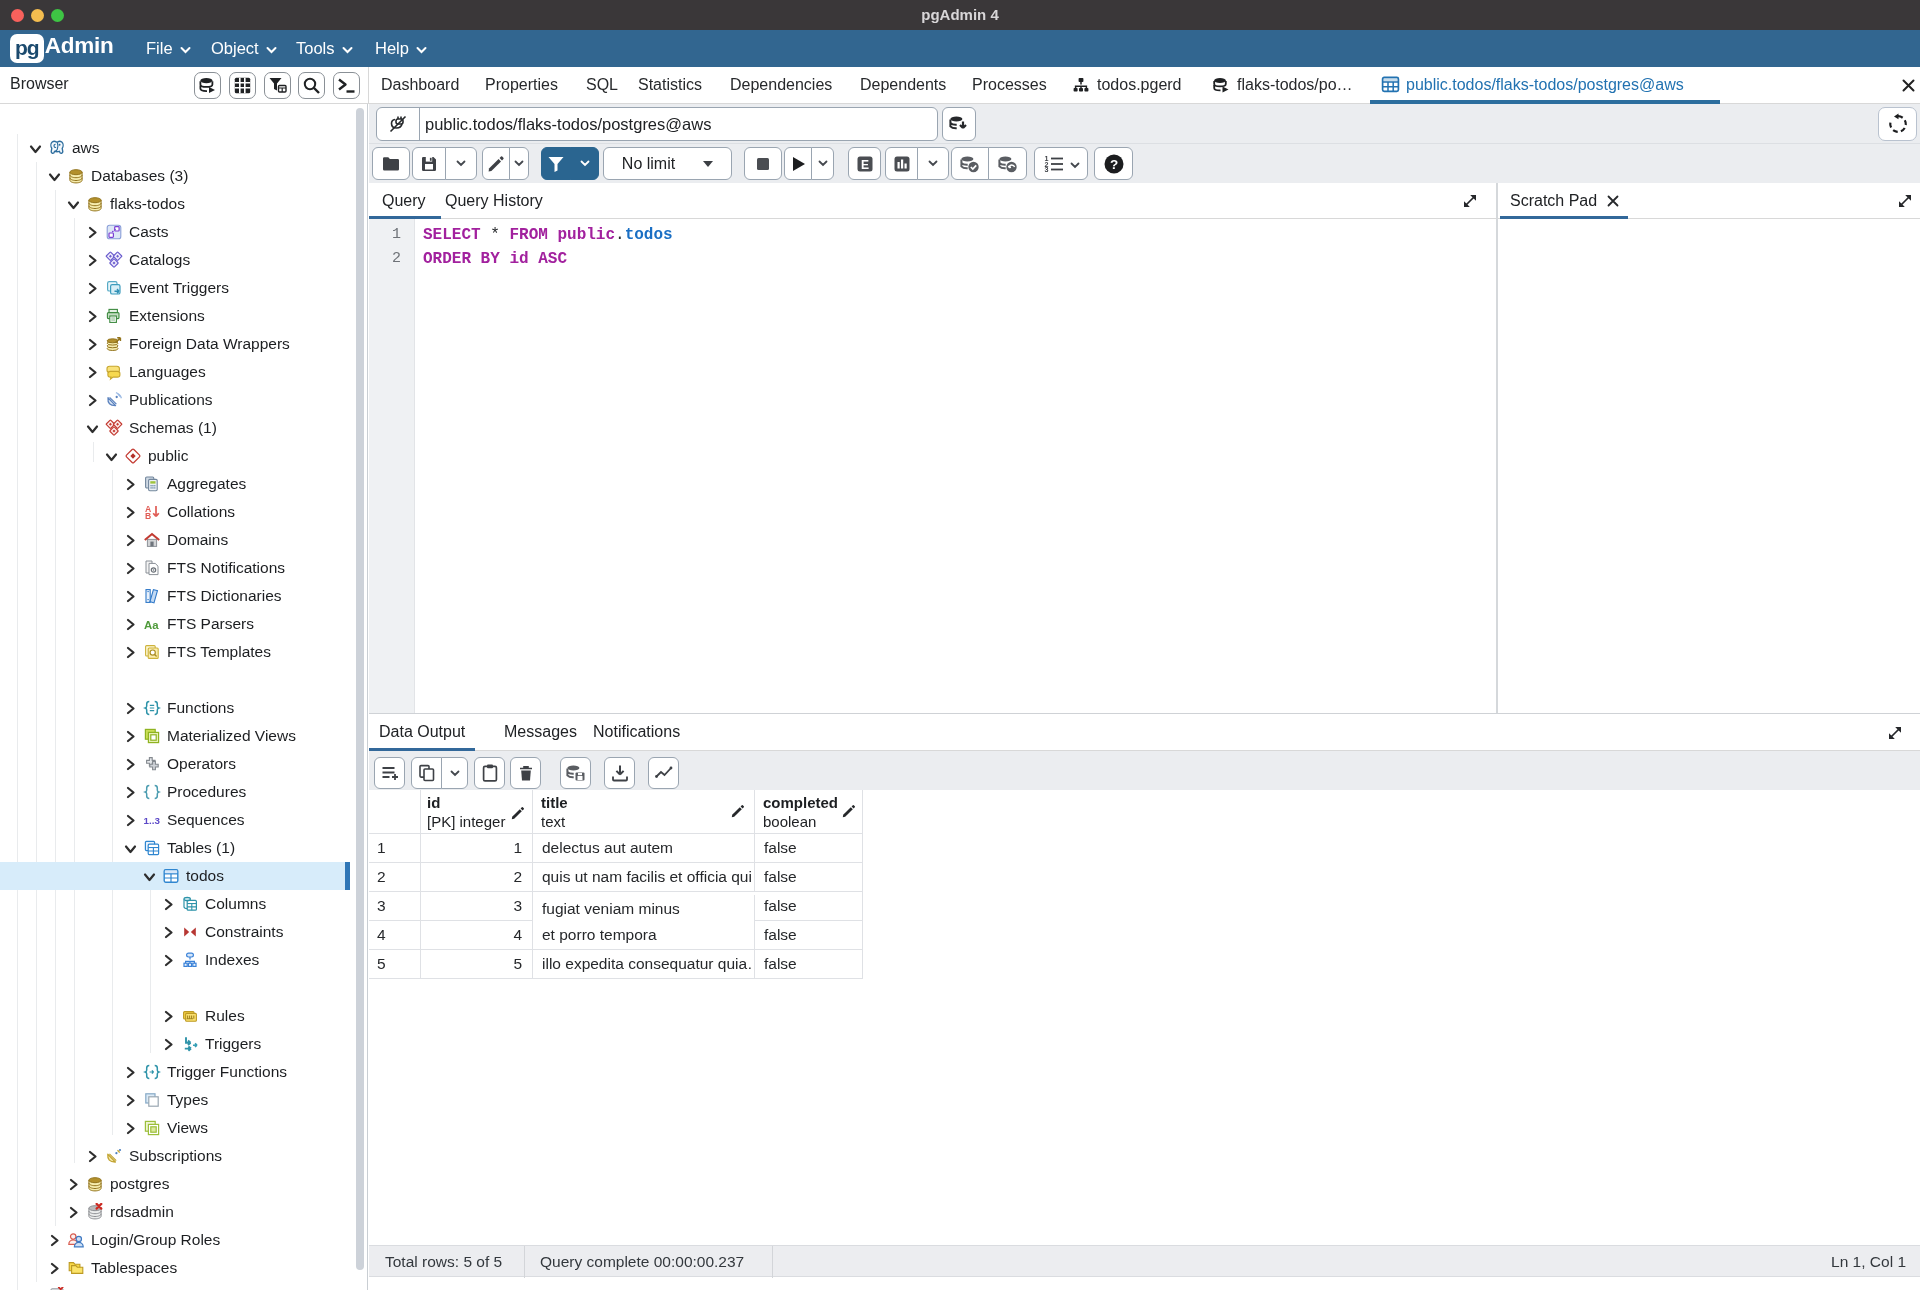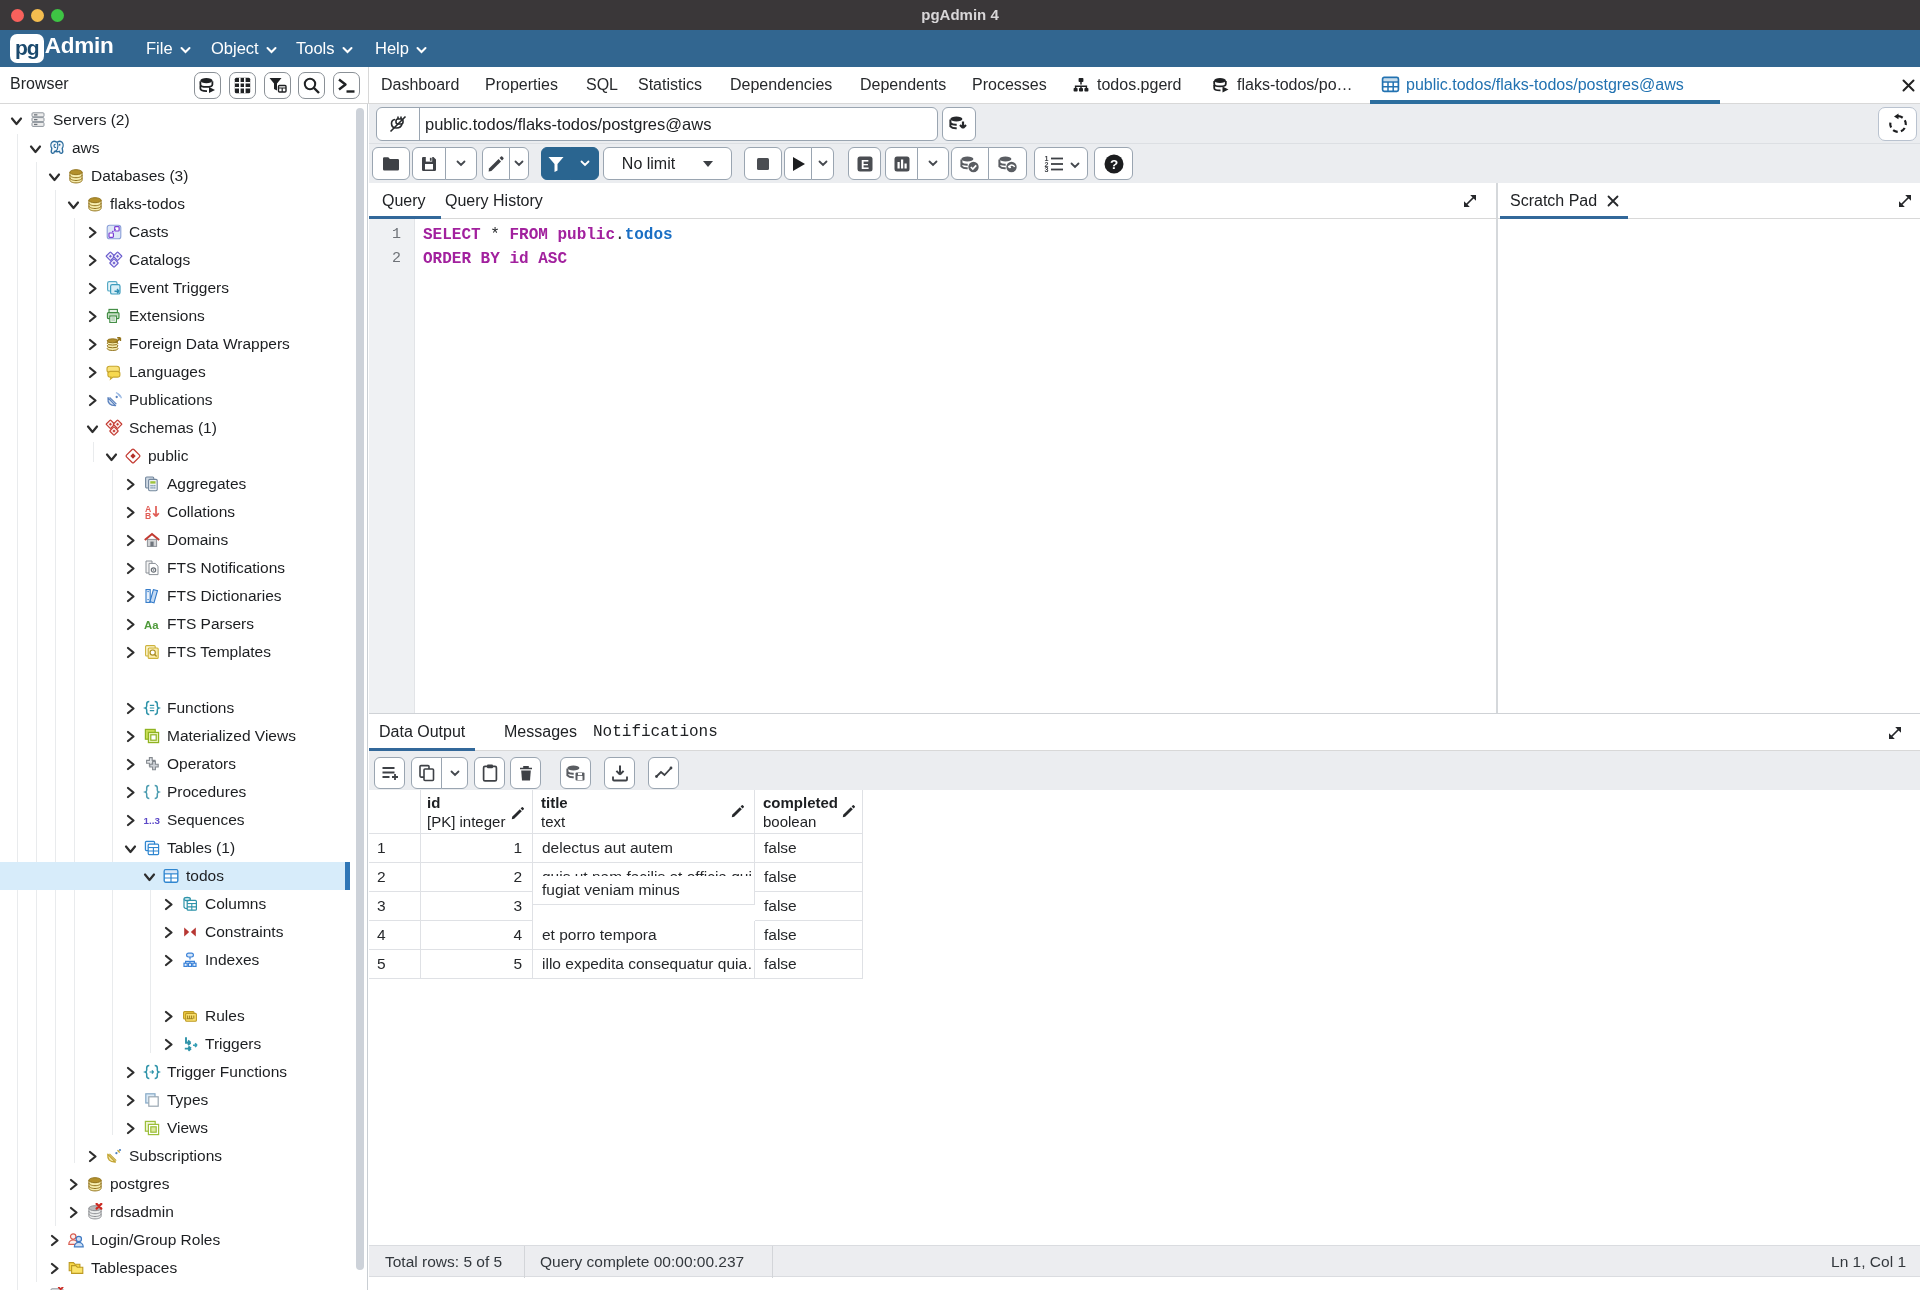--- a/index.html
+++ b/index.html
@@ -159,38 +159,20 @@
   </div>
 <div id="tree">
     <div class="guide" style="left:17px;top:30px;height:1156px;"></div>
     <div class="guide" style="left:36px;top:58px;height:1120px;"></div>
     <div class="guide" style="left:55px;top:86px;height:1036px;"></div>
     <div class="guide" style="left:74px;top:114px;height:945px;"></div>
     <div class="guide" style="left:93px;top:338px;height:20px;"></div>
     <div class="guide" style="left:112px;top:366px;height:665px;"></div>
     <div class="guide" style="left:131px;top:760px;height:20px;"></div>
     <div class="guide" style="left:150px;top:786px;height:163px;"></div>
-    <div class="trow" style="top:2px;">
-      <span class="chev" style="left:10px;"><svg width="13" height="13" viewBox="0 0 13 13">
-          <path d="M2 4.5 L6.5 10 L11 4.5" stroke="#2e2e2e" stroke-width="2.2" fill="none" stroke-linecap="round" stroke-linejoin="round"></path>
-        </svg></span>
-      <span class="tico" style="left:29px;"><svg width="18" height="18" viewBox="0 0 18 18">
-          <g fill="#ededed" stroke="#8d949c" stroke-width="1">
-            <rect x="3" y="1.8" width="12" height="4" rx="1"></rect>
-            <rect x="3" y="6.6" width="12" height="4" rx="1"></rect>
-            <rect x="3" y="11.4" width="12" height="4" rx="1"></rect>
-          </g>
-          <g fill="#6f757c">
-            <rect x="5" y="3.2" width="3.4" height="1.3"></rect>
-            <rect x="5" y="8" width="3.4" height="1.3"></rect>
-            <rect x="5" y="12.8" width="3.4" height="1.3"></rect>
-          </g>
-        </svg></span>
-      <span class="tlabel" style="left:53px;">Servers (2)</span>
-    </div>
     <div class="trow" style="top:30px;">
       <span class="chev" style="left:29px;"><svg width="13" height="13" viewBox="0 0 13 13">
           <path d="M2 4.5 L6.5 10 L11 4.5" stroke="#2e2e2e" stroke-width="2.2" fill="none" stroke-linecap="round" stroke-linejoin="round"></path>
         </svg></span>
       <span class="tico" style="left:48px;"><svg width="18" height="18" viewBox="0 0 18 18">
           <path d="M4.2 3 C2.5 4.6 2.6 7.6 3.8 9.4 L3.2 12.6 C3.3 14.1 4.8 14.7 5.8 14 L6.6 12.3 C8.1 12.8 9.9 12.8 11.4 12.3 L12.2 14 C13.2 14.7 14.7 14.1 14.8 12.6 L14.2 9.4 C15.4 7.6 15.5 4.6 13.8 3 C12.4 1.9 10.5 2.4 9.7 3.1 C9.2 3 8.8 3 8.3 3.1 C7.5 2.4 5.6 1.9 4.2 3 Z" fill="#f3f8fc" stroke="#2f6e9e" stroke-width="1.35"></path>
           <path d="M7.6 5.2 C6.3 5.2 5.8 6.3 6.1 7.3 C6.4 8.3 7.3 8.8 8.1 8.4" fill="none" stroke="#2f6e9e" stroke-width="1.15"></path>
           <path d="M9.4 3.6 C10 5.6 10 8.4 9.3 10.2 C9 11.1 8.2 11.9 7.2 11.9" fill="none" stroke="#2f6e9e" stroke-width="1.15"></path>
           <circle cx="11.6" cy="5.7" r="0.95" fill="#2f6e9e"></circle>
         </svg></span>
@@ -829,21 +811,21 @@
           <path d="M9.2 3 H15 V8.8 L12.9 6.7 L11.1 4.9 Z" fill="#26282b"></path>
           <path d="M8.8 15 H3 V9.2 L5.1 11.3 L6.9 13.1 Z" fill="#26282b"></path>
         </svg></span>
       <div id="scratch-underline"></div>
     </div>
   </div>
 <div id="hsplit"></div>
 <div id="dtabs">
     <span class="tabtxt" style="left:10px;color:#202225;">Data Output</span>
     <span class="tabtxt" style="left:124px;color:#202225;margin-left:11px;">Messages</span>
-    <span class="tabtxt" style="left:224px;color:#202225;font-family:Liberation Mono, monospace;">Notifications</span>
+    <span class="tabtxt" style="left:224px;color:#202225;">Notifications</span>
     <span style="position:absolute;left:1517px;top:10px;"><svg width="18" height="18" viewBox="0 0 18 18">
         <path d="M4 14 L14 4" stroke="#26282b" stroke-width="1.7"></path>
         <path d="M9.2 3 H15 V8.8 L12.9 6.7 L11.1 4.9 Z" fill="#26282b"></path>
         <path d="M8.8 15 H3 V9.2 L5.1 11.3 L6.9 13.1 Z" fill="#26282b"></path>
       </svg></span>
     <div id="dtab-underline"></div>
   </div>
 <div id="dtoolbar">
     <div class="dbtn" style="left:5px;width:31px;border-radius:6px;">
       <svg width="20" height="20" viewBox="0 0 20 20">
@@ -928,21 +910,21 @@
     <div class="gcell" style="left:0px;top:44px;width:52px;height:29px;line-height:28px;padding-left:8px;">1</div>
     <div class="gcell" style="left:52px;top:44px;width:112px;height:29px;line-height:28px;text-align:right;padding-right:10px;">1</div>
     <div class="gcell" style="left:164px;top:44px;width:222px;height:29px;line-height:28px;padding-left:9px;white-space:nowrap;overflow:hidden;">delectus aut autem</div>
     <div class="gcell" style="left:386px;top:44px;width:108px;height:29px;line-height:28px;padding-left:9px;">false</div>
     <div class="gcell" style="left:0px;top:73px;width:52px;height:29px;line-height:28px;padding-left:8px;">2</div>
     <div class="gcell" style="left:52px;top:73px;width:112px;height:29px;line-height:28px;text-align:right;padding-right:10px;">2</div>
     <div class="gcell" style="left:164px;top:73px;width:222px;height:29px;line-height:28px;padding-left:9px;white-space:nowrap;overflow:hidden;">quis ut nam facilis et officia qui</div>
     <div class="gcell" style="left:386px;top:73px;width:108px;height:29px;line-height:28px;padding-left:9px;">false</div>
     <div class="gcell" style="left:0px;top:102px;width:52px;height:29px;line-height:28px;padding-left:8px;">3</div>
     <div class="gcell" style="left:52px;top:102px;width:112px;height:29px;line-height:28px;text-align:right;padding-right:10px;">3</div>
-    <div class="gcell" style="left:164px;top:86px;width:222px;height:29px;line-height:28px;padding-left:9px;white-space:nowrap;overflow:hidden;">fugiat veniam minus</div>
+    <div class="gcell" style="left:164px;top:105px;width:222px;height:29px;line-height:28px;padding-left:9px;white-space:nowrap;overflow:hidden;">fugiat veniam minus</div>
     <div class="gcell" style="left:386px;top:102px;width:108px;height:29px;line-height:28px;padding-left:9px;">false</div>
     <div class="gcell" style="left:0px;top:131px;width:52px;height:29px;line-height:28px;padding-left:8px;">4</div>
     <div class="gcell" style="left:52px;top:131px;width:112px;height:29px;line-height:28px;text-align:right;padding-right:10px;">4</div>
     <div class="gcell" style="left:164px;top:131px;width:222px;height:29px;line-height:28px;padding-left:9px;white-space:nowrap;overflow:hidden;">et porro tempora</div>
     <div class="gcell" style="left:386px;top:131px;width:108px;height:29px;line-height:28px;padding-left:9px;">false</div>
     <div class="gcell" style="left:0px;top:160px;width:52px;height:29px;line-height:28px;padding-left:8px;">5</div>
     <div class="gcell" style="left:52px;top:160px;width:112px;height:29px;line-height:28px;text-align:right;padding-right:10px;">5</div>
     <div class="gcell" style="left:164px;top:160px;width:222px;height:29px;line-height:28px;padding-left:9px;white-space:nowrap;overflow:hidden;">illo expedita consequatur quia…</div>
     <div class="gcell" style="left:386px;top:160px;width:108px;height:29px;line-height:28px;padding-left:9px;">false</div>
   </div>

